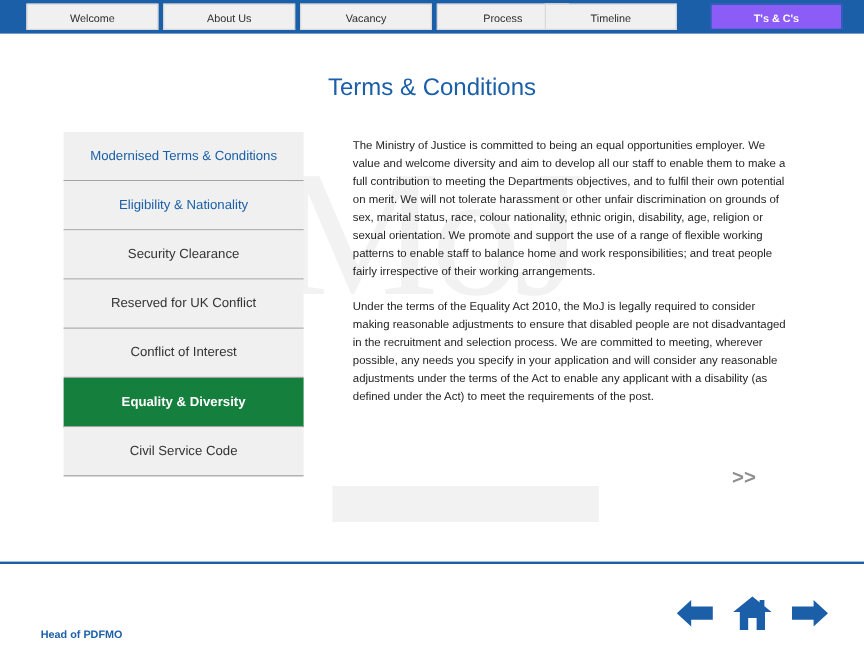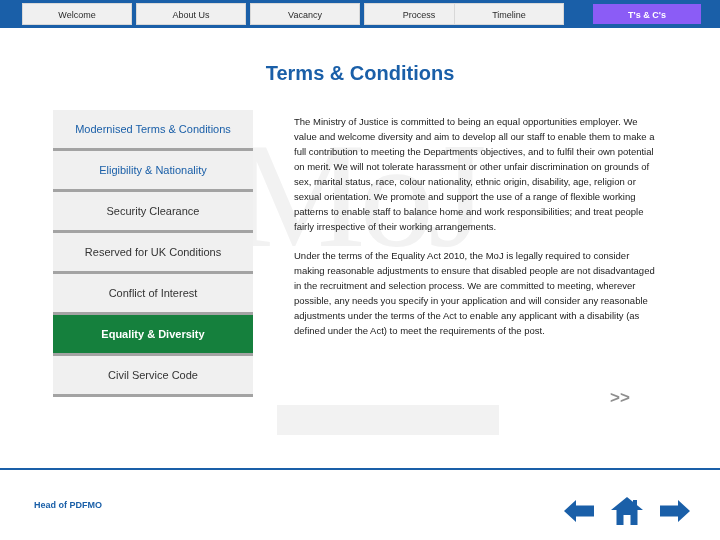--- a/index.html
+++ b/index.html
@@ -69,39 +69,39 @@
   }
 
   
   .page-title {
     position: absolute;
     left: 0;
     top: 62px;
     width: 720px;
     text-align: center;
     font-size: 20px;
-    font-weight: bold;
+    font-weight: normal;
     color: #1a5fa8;
     z-index: 2;
   }
 
   
   .menu {
     position: absolute;
     left: 53px;
     top: 110px;
     width: 200px;
     z-index: 2;
   }
   .menu-item {
     width: 200px;
     height: 41px;
     box-sizing: border-box;
     background: #f0f0f0;
-    border-bottom: 3px solid #a3a3a3;
+    border-bottom: 1px solid #a3a3a3;
     color: #1a5fa8;
     font-size: 11px;
     display: flex;
     align-items: center;
     justify-content: center;
     text-align: center;
     padding: 0 8px;
     line-height: 1.35;
   }
   .menu-item.sel {
@@ -143,21 +143,21 @@
     position: absolute;
     left: 0;
     top: 468px;
     width: 720px;
     height: 2px;
     background: #1a5fa8;
   }
   .footer-text {
     position: absolute;
     left: 34px;
-    top: 499px;
+    top: 523px;
     font-size: 9px;
     font-weight: bold;
     color: #1a5fa8;
     line-height: 1.55;
     z-index: 2;
   }
   .footer-nav {
     position: absolute;
     right: 28px;
     top: 496px;
@@ -185,21 +185,21 @@
 
 <div class="watermark">MoJ</div>
 <div class="wm-box"></div>
 
 <div class="page-title">Terms &amp; Conditions</div>
 
 <div class="menu">
   <div class="menu-item">Modernised Terms &amp; Conditions</div>
   <div class="menu-item">Eligibility &amp; Nationality</div>
   <div class="menu-item dark-text">Security Clearance</div>
-  <div class="menu-item dark-text">Reserved for UK Conditions</div>
+  <div class="menu-item dark-text">Reserved for UK Conflict</div>
   <div class="menu-item dark-text">Conflict of Interest</div>
   <div class="menu-item sel">Equality &amp; Diversity</div>
   <div class="menu-item dark-text">Civil Service Code</div>
 </div>
 
 <div class="body-copy">
   <p>The Ministry of Justice is committed to being an equal opportunities employer.  We value and welcome diversity and aim to develop all our staff to enable them to make a full contribution to meeting the Departments objectives, and to fulfil their own potential on merit.  We will not tolerate harassment or other unfair discrimination on grounds of sex, marital status, race, colour nationality, ethnic origin, disability, age, religion or sexual orientation. We promote and support the use of a range of flexible working patterns to enable staff to balance home and work responsibilities; and treat people fairly irrespective of their working arrangements.</p>
   <p>Under the terms of the Equality Act 2010, the MoJ is legally required to consider making reasonable adjustments to ensure that disabled people are not disadvantaged in the recruitment and selection process. We are committed to meeting, wherever possible, any needs you specify in your application and will consider any reasonable adjustments under the terms of the Act to enable any applicant with a disability (as defined under the Act) to meet the requirements of the post.</p>
 </div>
 

